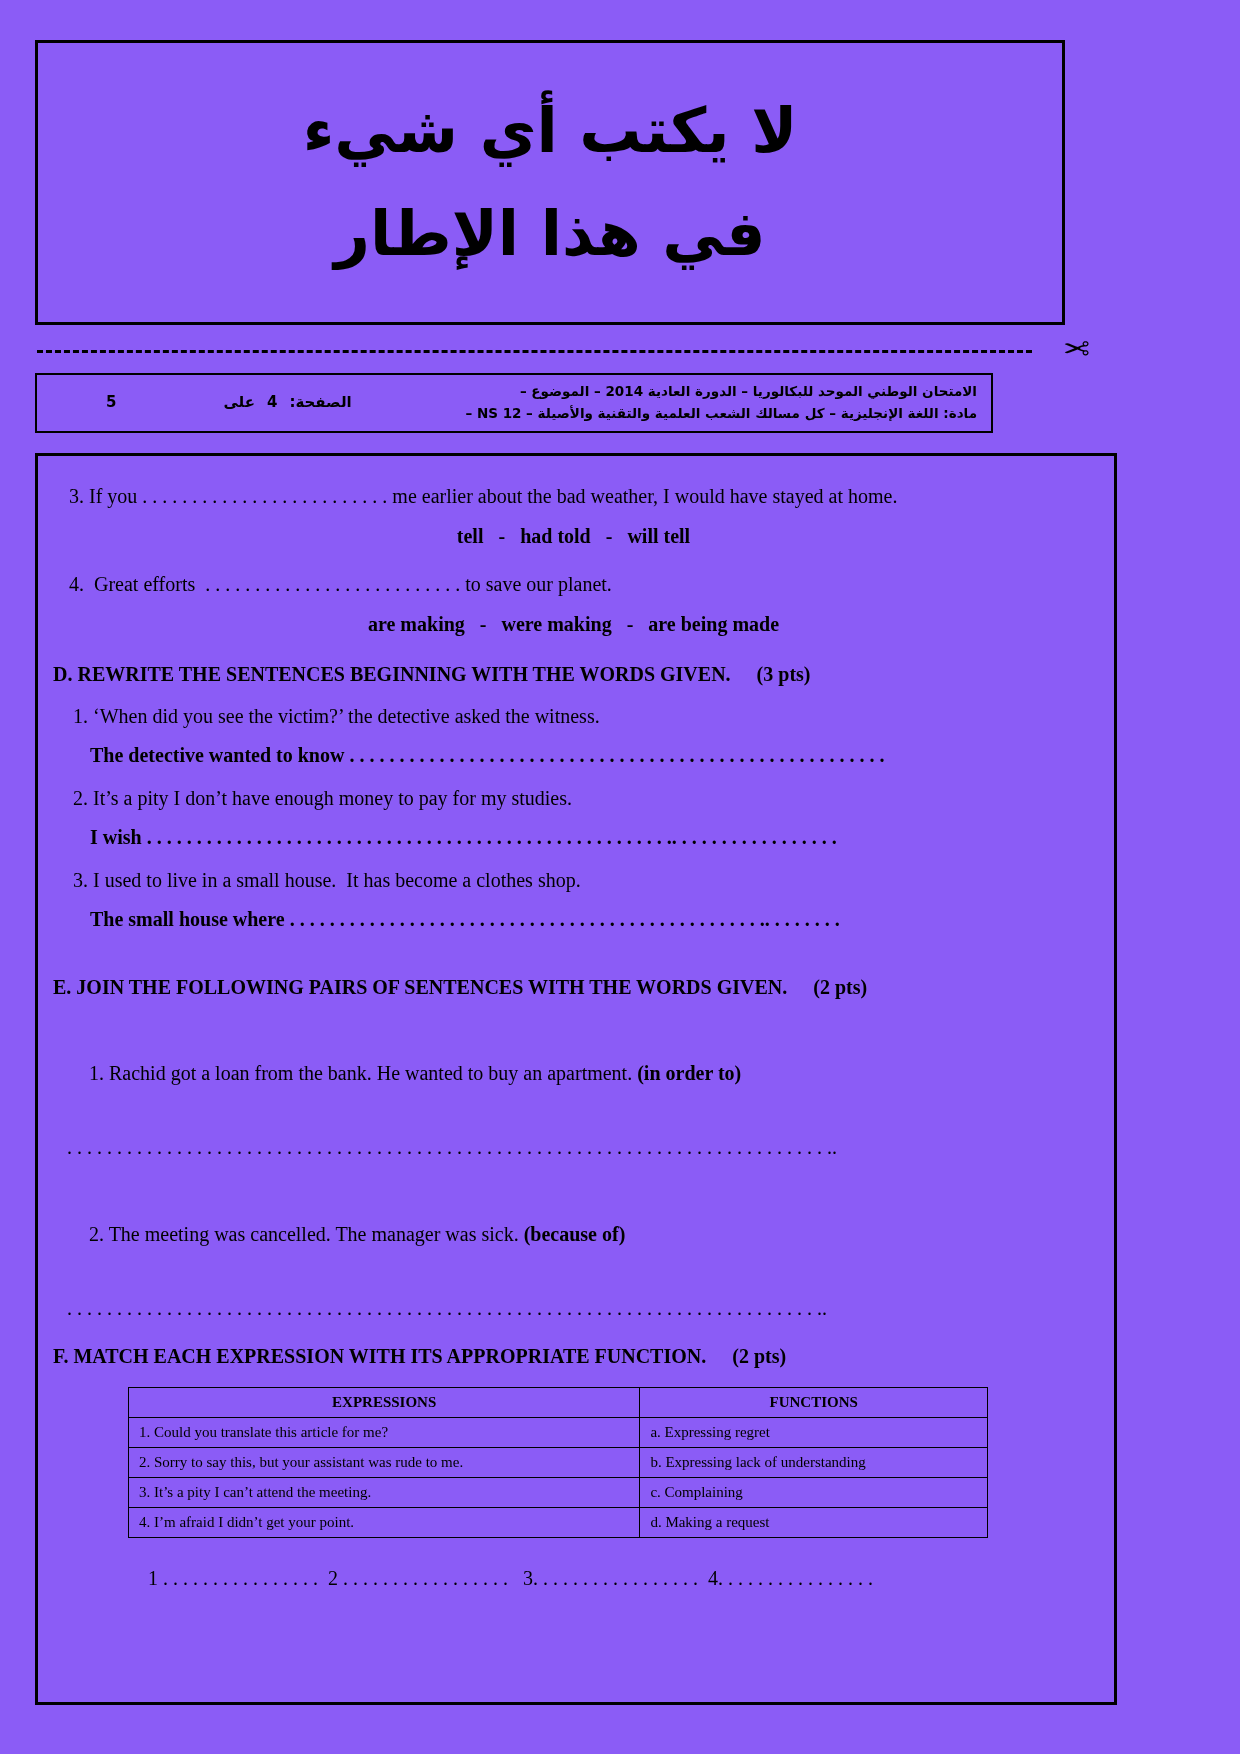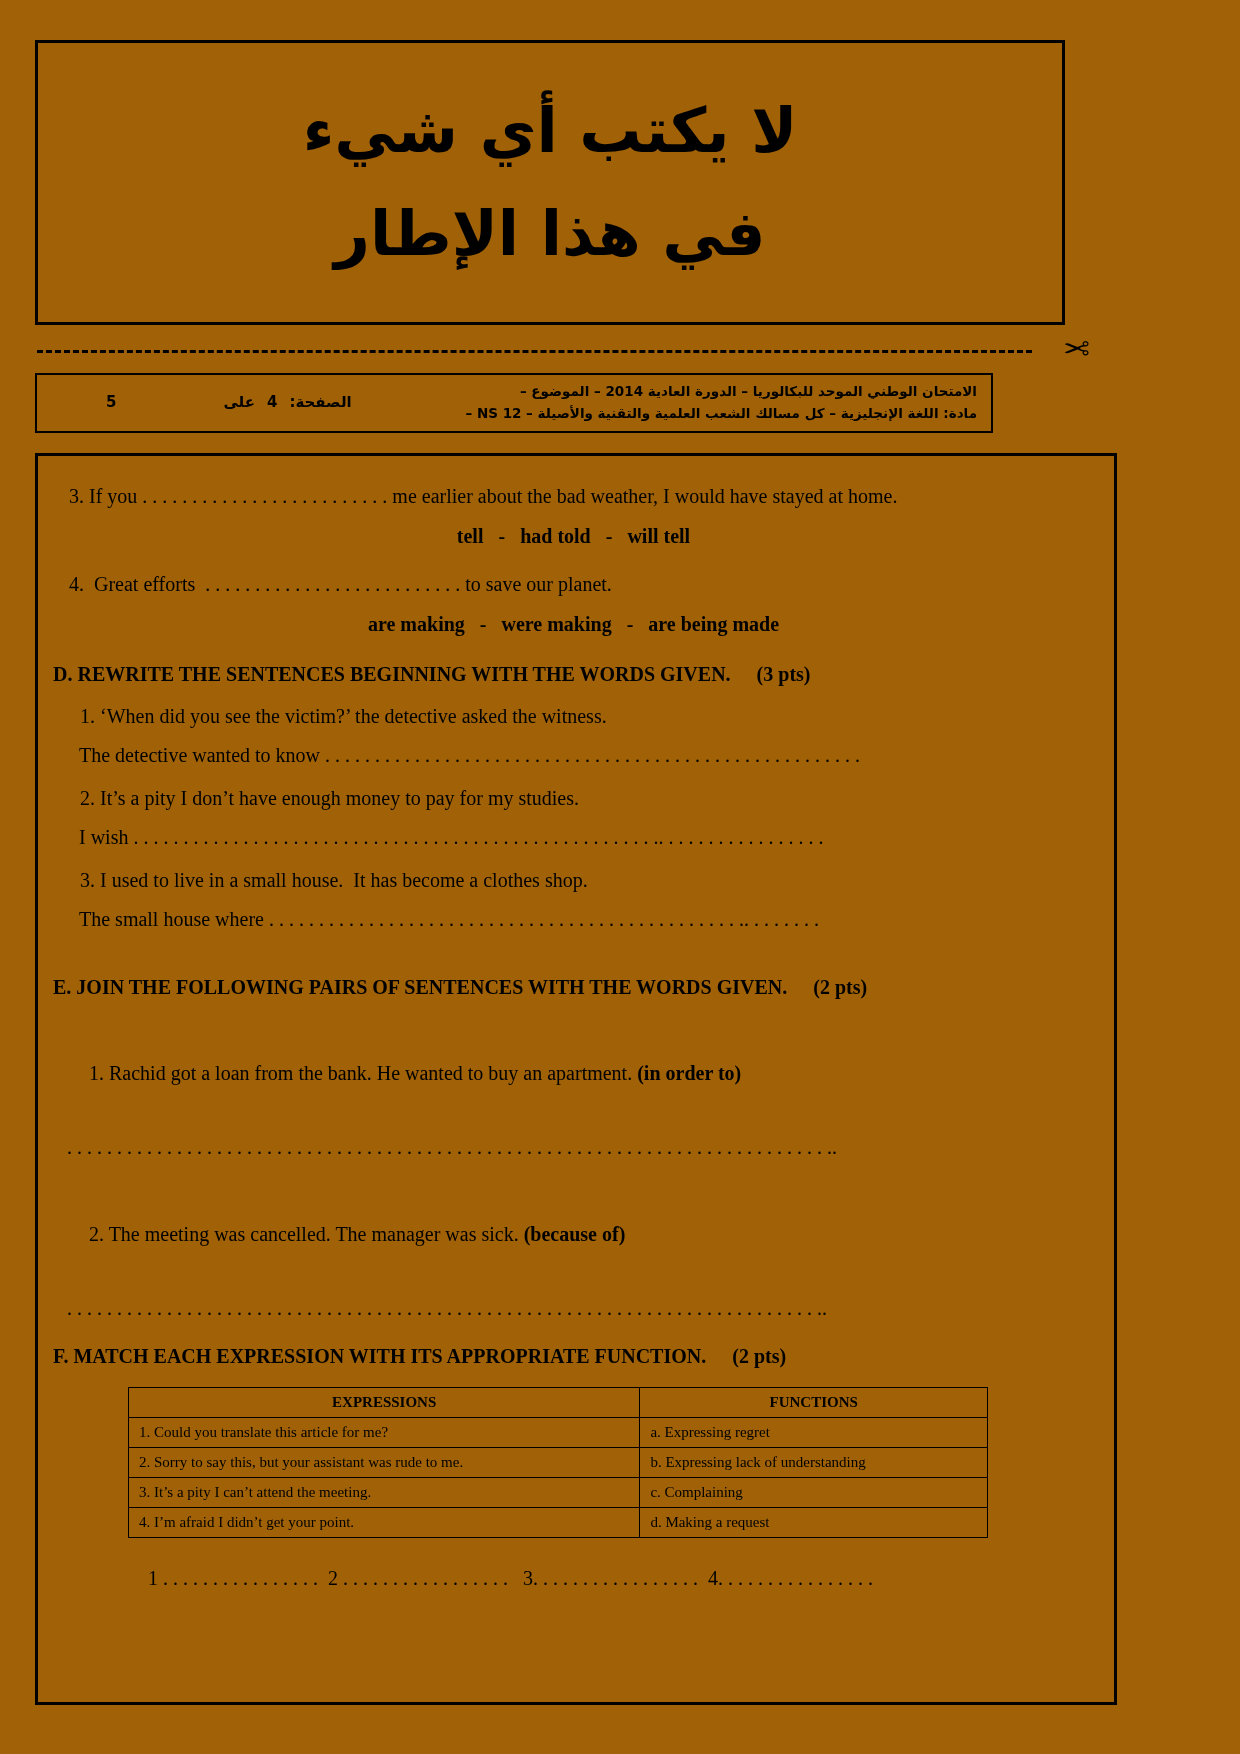--- a/index.html
+++ b/index.html
@@ -7,21 +7,21 @@
   body {
     width: 1240px; height: 1754px;
     font-family: "Liberation Serif", serif;
     color: #000;
     overflow: hidden;
   }
   .page {
     position: relative;
     width: 1240px; height: 1754px;
     padding: 40px 0 0 35px;
-    background: #a16207;
+    background: #8b5cf6;
   }
 
   
   .notice-frame {
     width: 1030px; height: 285px;
     border: 3px solid #000;
     display: flex; flex-direction: column;
     align-items: center; justify-content: center;
     gap: 34px;
   }
@@ -78,22 +78,22 @@
     padding: 26px 20px 28px 15px;
     font-size: 20px;
     line-height: 1.25;
   }
   .t { white-space: pre-wrap; }
   .q-line { margin-left: 16px; margin-top: 2px; }
   .options { text-align: center; font-weight: bold; margin-top: 15px; white-space: pre-wrap; }
   .q4 { margin-top: 23px; }
   .sec-heading { font-weight: bold; margin-top: 25px; }
   .sec-heading .pts { margin-left: 26px; }
-  .prompt { margin-left: 27px; margin-top: 17px; }
-  .stem { margin-left: 26px; margin-top: 14px; overflow: hidden; height: 26px; }
+  .prompt { margin-left: 20px; margin-top: 17px; }
+  .stem { margin-left: 37px; margin-top: 14px; overflow: hidden; height: 26px; font-weight: bold; }
   .e-heading { margin-top: 42px; }
   .e-sentence { margin-left: 6px; margin-top: 36px; }
   .e-sentence .connector { font-weight: bold; }
   .e-dots { margin-left: 14px; margin-top: 24px; overflow: hidden; height: 26px; }
   .f-heading { margin-top: 22px; }
 
   table.match-table {
     border-collapse: collapse;
     margin-top: 18px;
     margin-left: 75px;

